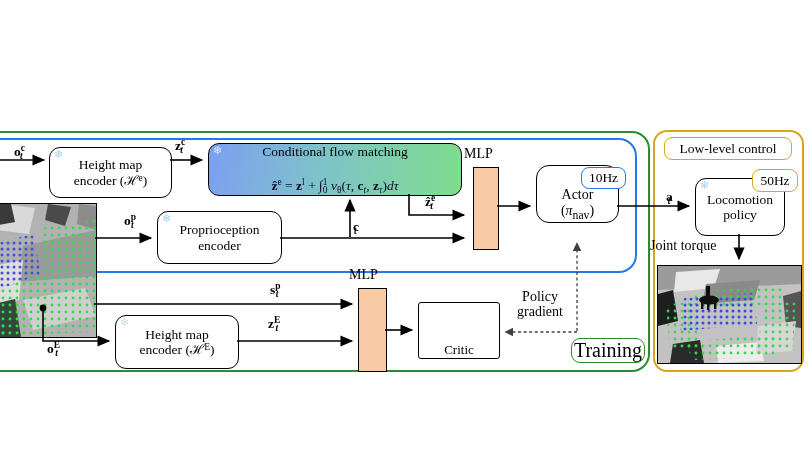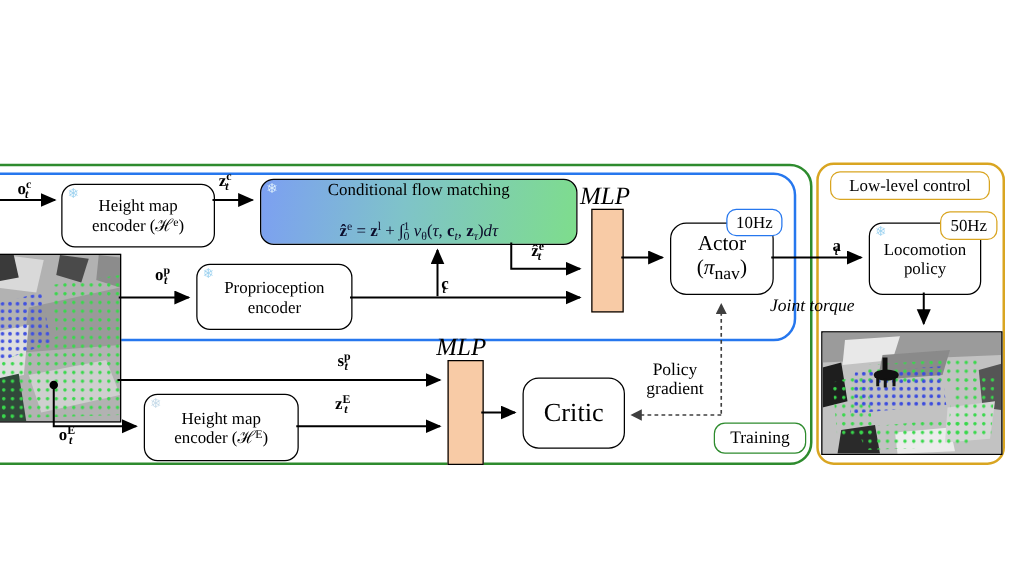--- a/index.html
+++ b/index.html
@@ -28,21 +28,21 @@
   
   .mlab{position:absolute;font-weight:bold;font-size:13.5px;z-index:7;white-space:nowrap;font-family:Liberation Serif, serif;}
   .mlab sup,.m sup{font-size:9.5px;vertical-align:5px;font-weight:bold;}
   .mlab sub,.m sub{font-size:9.5px;vertical-align:-3px;margin-left:-0.52em;font-weight:bold;}
   .node sup{font-size:9.5px;vertical-align:4px;}
   .flow-formula sup{font-size:9.5px;vertical-align:5px;}
   .flow-formula sub{font-size:9.5px;vertical-align:-3px;}
   .flow-formula .lim sub{margin-left:-0.5em;}
   .txt{position:absolute;font-size:14px;z-index:7;white-space:nowrap;}
   .pg{position:absolute;font-size:14px;line-height:1.05;text-align:center;z-index:7;}
-  .biglab{position:absolute;font-size:20px;z-index:7;font-style:italic;}
+  .biglab{position:absolute;font-size:14px;z-index:7;}
   
   .sim{position:absolute;border:1.5px solid #000;z-index:3;overflow:hidden;background:#b5b5b5;}
   svg{display:block;}
   .connectors{position:absolute;left:0;top:0;z-index:5;pointer-events:none;}
 </style>
 </head>
 <body>
 
 <div class="canvas">
 
@@ -146,59 +146,59 @@
 
   <div class="node flow-node" style="left:208px;top:143px;width:252px;height:51px;">
     <span class="snow" style="color:#dceefb;">❄</span>
     <span class="flow-title">Conditional flow matching</span>
     <span class="flow-formula"><b>ẑ</b><sup>e</sup> = <b>z</b><sup>l</sup> + ∫<span class="lim"><sup>1</sup><sub>0</sub></span> <i>v</i><sub>θ</sub>(<i>τ</i>, <b>c</b><sub><i>t</i></sub>, <b>z</b><sub><i>τ</i></sub>)<i>dτ</i></span>
   </div>
 
   <div class="biglab" style="left:464px;top:146px;">MLP</div>
   <div class="mlp-rect" style="left:473px;top:167px;width:24px;height:81px;"></div>
 
-  <div class="node" style="left:536px;top:178px;width:81px;height:56px;border-radius:13px;font-size:17px;">
+  <div class="node" style="left:536px;top:165px;width:81px;height:56px;border-radius:13px;font-size:14px;justify-content:flex-end;">
     <span>Actor</span>
     <span>(<i>π</i><sub>nav</sub>)</span>
   </div>
   <div class="badge badge-blue" style="left:581px;top:167px;width:43px;height:20px;">10Hz</div>
 
   <div class="node" style="left:157px;top:211px;width:123px;height:51px;">
     <span class="snow" style="color:#9fd3f0;">❄</span>
     <span>Proprioception<br>encoder</span>
   </div>
 
   <div class="node" style="left:115px;top:315px;width:122px;height:52px;">
     <span class="snow" style="color:#c6dbe9;">❄</span>
     <span>Height map<br>encoder (ℋ<sup>E</sup>)</span>
   </div>
 
   <div class="biglab" style="left:349px;top:267px;">MLP</div>
   <div class="mlp-rect" style="left:358px;top:288px;width:27px;height:82px;"></div>
 
-  <div class="node" style="left:418px;top:302px;width:80px;height:55px;border-radius:13px;font-size:21px;">
+  <div class="node" style="left:418px;top:302px;width:80px;height:55px;border-radius:3px;font-size:13px;justify-content:flex-end;">
     <span>Critic</span>
   </div>
 
-  <div class="badge badge-green" style="left:571px;top:338px;width:72px;height:23px;font-size:14px;">Training</div>
+  <div class="badge badge-green" style="left:571px;top:338px;width:72px;height:23px;font-size:20px;">Training</div>
 
   <div class="badge badge-gold" style="left:664px;top:137px;width:126px;height:21px;">Low-level control</div>
   <div class="badge badge-gold" style="left:752px;top:169px;width:44px;height:21px;">50Hz</div>
 
   <div class="node" style="left:695px;top:178px;width:88px;height:56px;">
     <span class="snow" style="color:#9fd3f0;">❄</span>
     <span>Locomotion<br>policy</span>
   </div>
 
   <div class="mlab" style="left:14px;top:143px;"><b>o</b><sup>c</sup><sub><i>t</i></sub></div>
   <div class="mlab" style="left:175px;top:137px;"><b>z</b><sup>c</sup><sub><i>t</i></sub></div>
   <div class="mlab" style="left:425px;top:193px;"><b>ẑ</b><sup>e</sup><sub><i>t</i></sub></div>
   <div class="mlab" style="left:353px;top:219px;"><b>c</b><sub><i>t</i></sub></div>
   <div class="mlab" style="left:124px;top:212px;"><b>o</b><sup>p</sup><sub><i>t</i></sub></div>
   <div class="mlab" style="left:270px;top:281px;"><b>s</b><sup>p</sup><sub><i>t</i></sub></div>
   <div class="mlab" style="left:47px;top:340px;"><b>o</b><sup>E</sup><sub><i>t</i></sub></div>
   <div class="mlab" style="left:268px;top:315px;"><b>z</b><sup>E</sup><sub><i>t</i></sub></div>
   <div class="mlab" style="left:666px;top:189px;"><b>a</b><sub><i>t</i></sub></div>
 
-  <div class="txt" style="left:616px;top:238px;font-style:italic;">Joint torque</div>
+  <div class="txt" style="left:650px;top:238px;">Joint torque</div>
   <div class="pg" style="left:505px;top:290px;width:70px;">Policy<br>gradient</div>
 
 </div>
 
 </body></html>

